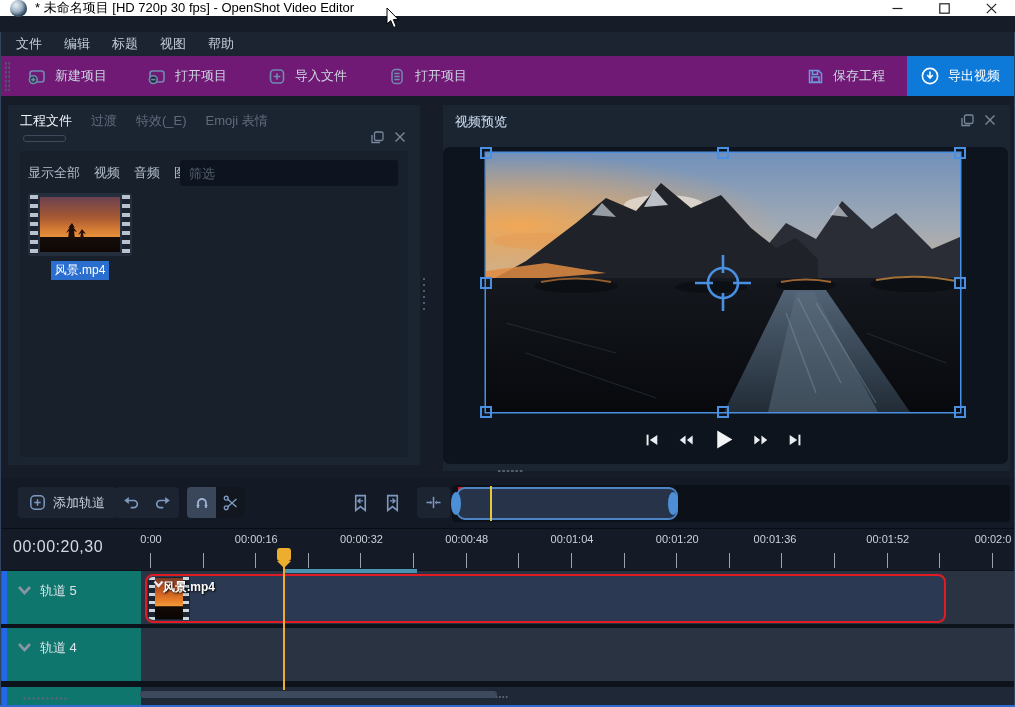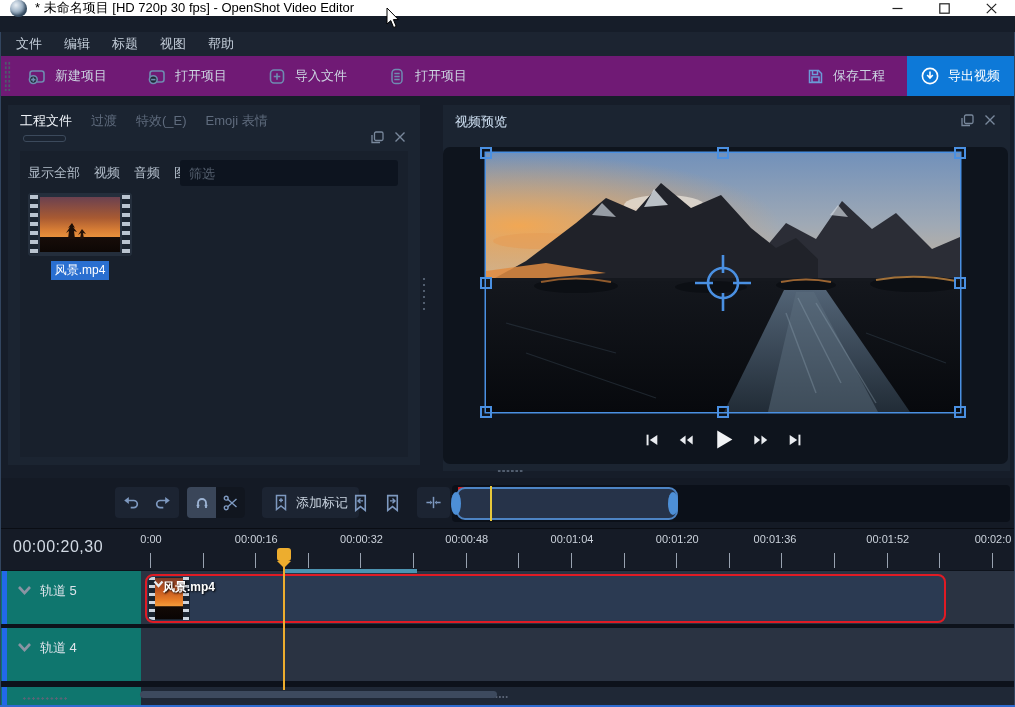--- a/index.html
+++ b/index.html
@@ -429,20 +429,29 @@
           </span>
         </div>
       </div>
     </div>
 
     <div class="hsplit-dots"></div>
   </div>
 
   <div class="ttb">
 
+    <div class="ttb-btn" style="left:18px;">
+      <span class="ttb-ic">
+        <svg width="17" height="17" viewBox="0 0 17 17" fill="none" stroke="currentColor" stroke-width="1.5">
+          <rect x="1.8" y="1.8" width="13.4" height="13.4" rx="4"></rect>
+            <path d="M8.5,5.3 v6.4 M5.3,8.5 h6.4"></path>
+        </svg>
+      </span>
+      <span>添加轨道</span>
+    </div>
 
     <div class="grp" style="left:115px;">
       <span class="cell" style="width:32px;">
         <svg width="16" height="15" viewBox="0 0 16 15" fill="none" stroke="currentColor" stroke-width="1.7">
           <path d="M4.5,5.5 h6.2 a3.6,3.6 0 0 1 0,7.2 h-3"></path>
           <polygon points="5.8,2 5.8,9 1.2,5.5" fill="currentColor" stroke="none"></polygon>
         </svg>
       </span>
       <span class="cell" style="width:32px;">
         <svg width="16" height="15" viewBox="0 0 16 15" fill="none" stroke="currentColor" stroke-width="1.7" transform="scale(-1,1)">
@@ -461,29 +470,20 @@
       </span>
       <span class="cell darkcell">
         <svg width="16" height="16" viewBox="0 0 16 16" fill="none" stroke="currentColor" stroke-width="1.4">
           <path d="M4.5,4 L13.5,12 M13.5,4 L4.5,12"></path>
           <circle cx="3.2" cy="3.2" r="1.9"></circle>
             <circle cx="3.2" cy="12.8" r="1.9"></circle>
         </svg>
       </span>
     </div>
 
-    <div class="ttb-btn" style="left:262px;">
-      <span class="ttb-ic">
-        <svg width="16" height="17" viewBox="0 0 16 17" fill="none" stroke="currentColor" stroke-width="1.5">
-          <path d="M3.5,1.5 h9 v14 l-4.5,-3.6 l-4.5,3.6 z"></path>
-          <path d="M8,4.3 v4 M6,6.3 h4"></path>
-        </svg>
-      </span>
-      <span>添加标记</span>
-    </div>
 
     <span class="icon-btn" style="left:348px;">
       <svg width="17" height="18" viewBox="0 0 16 17" fill="none" stroke="currentColor" stroke-width="1.5">
         <path d="M3.5,1.5 h9 v14 l-4.5,-3.6 l-4.5,3.6 z"></path>
         <path d="M10.4,6.5 h-4.2 M8,4.3 L5.6,6.5 L8,8.7" stroke-width="1.3"></path>
       </svg>
     </span>
     <span class="icon-btn" style="left:380px;">
       <svg width="17" height="18" viewBox="0 0 16 17" fill="none" stroke="currentColor" stroke-width="1.5">
         <path d="M3.5,1.5 h9 v14 l-4.5,-3.6 l-4.5,3.6 z"></path>

